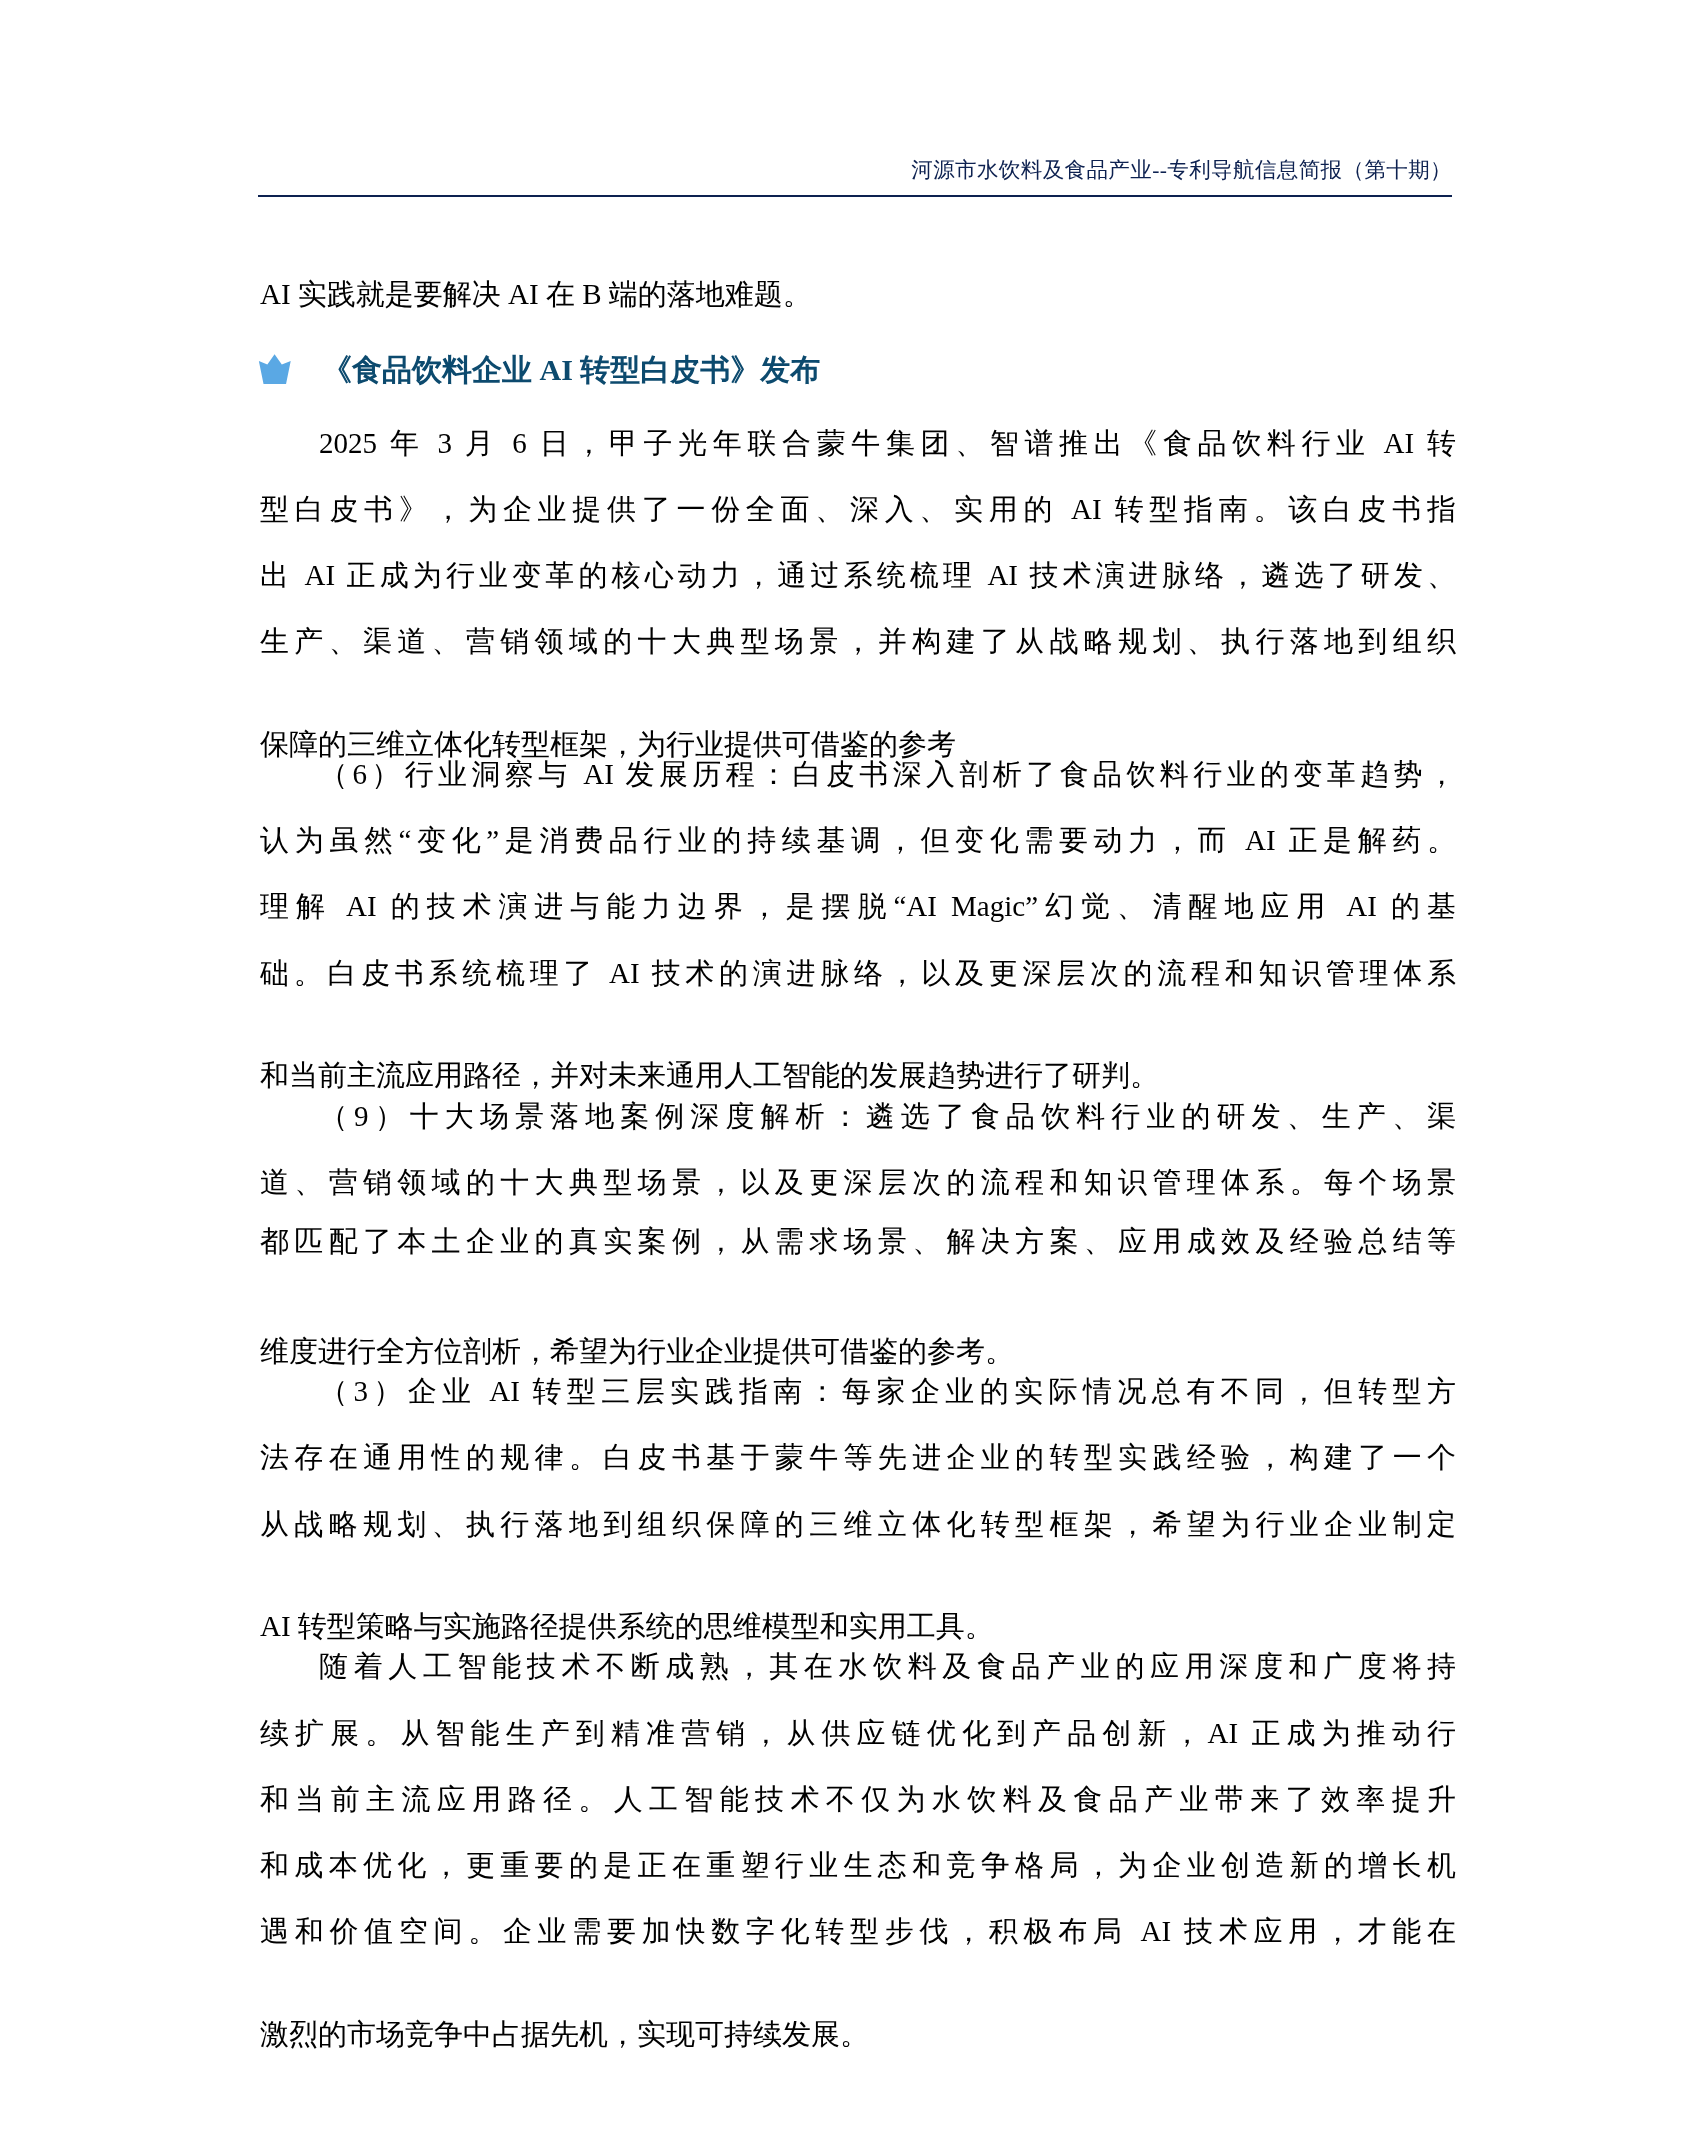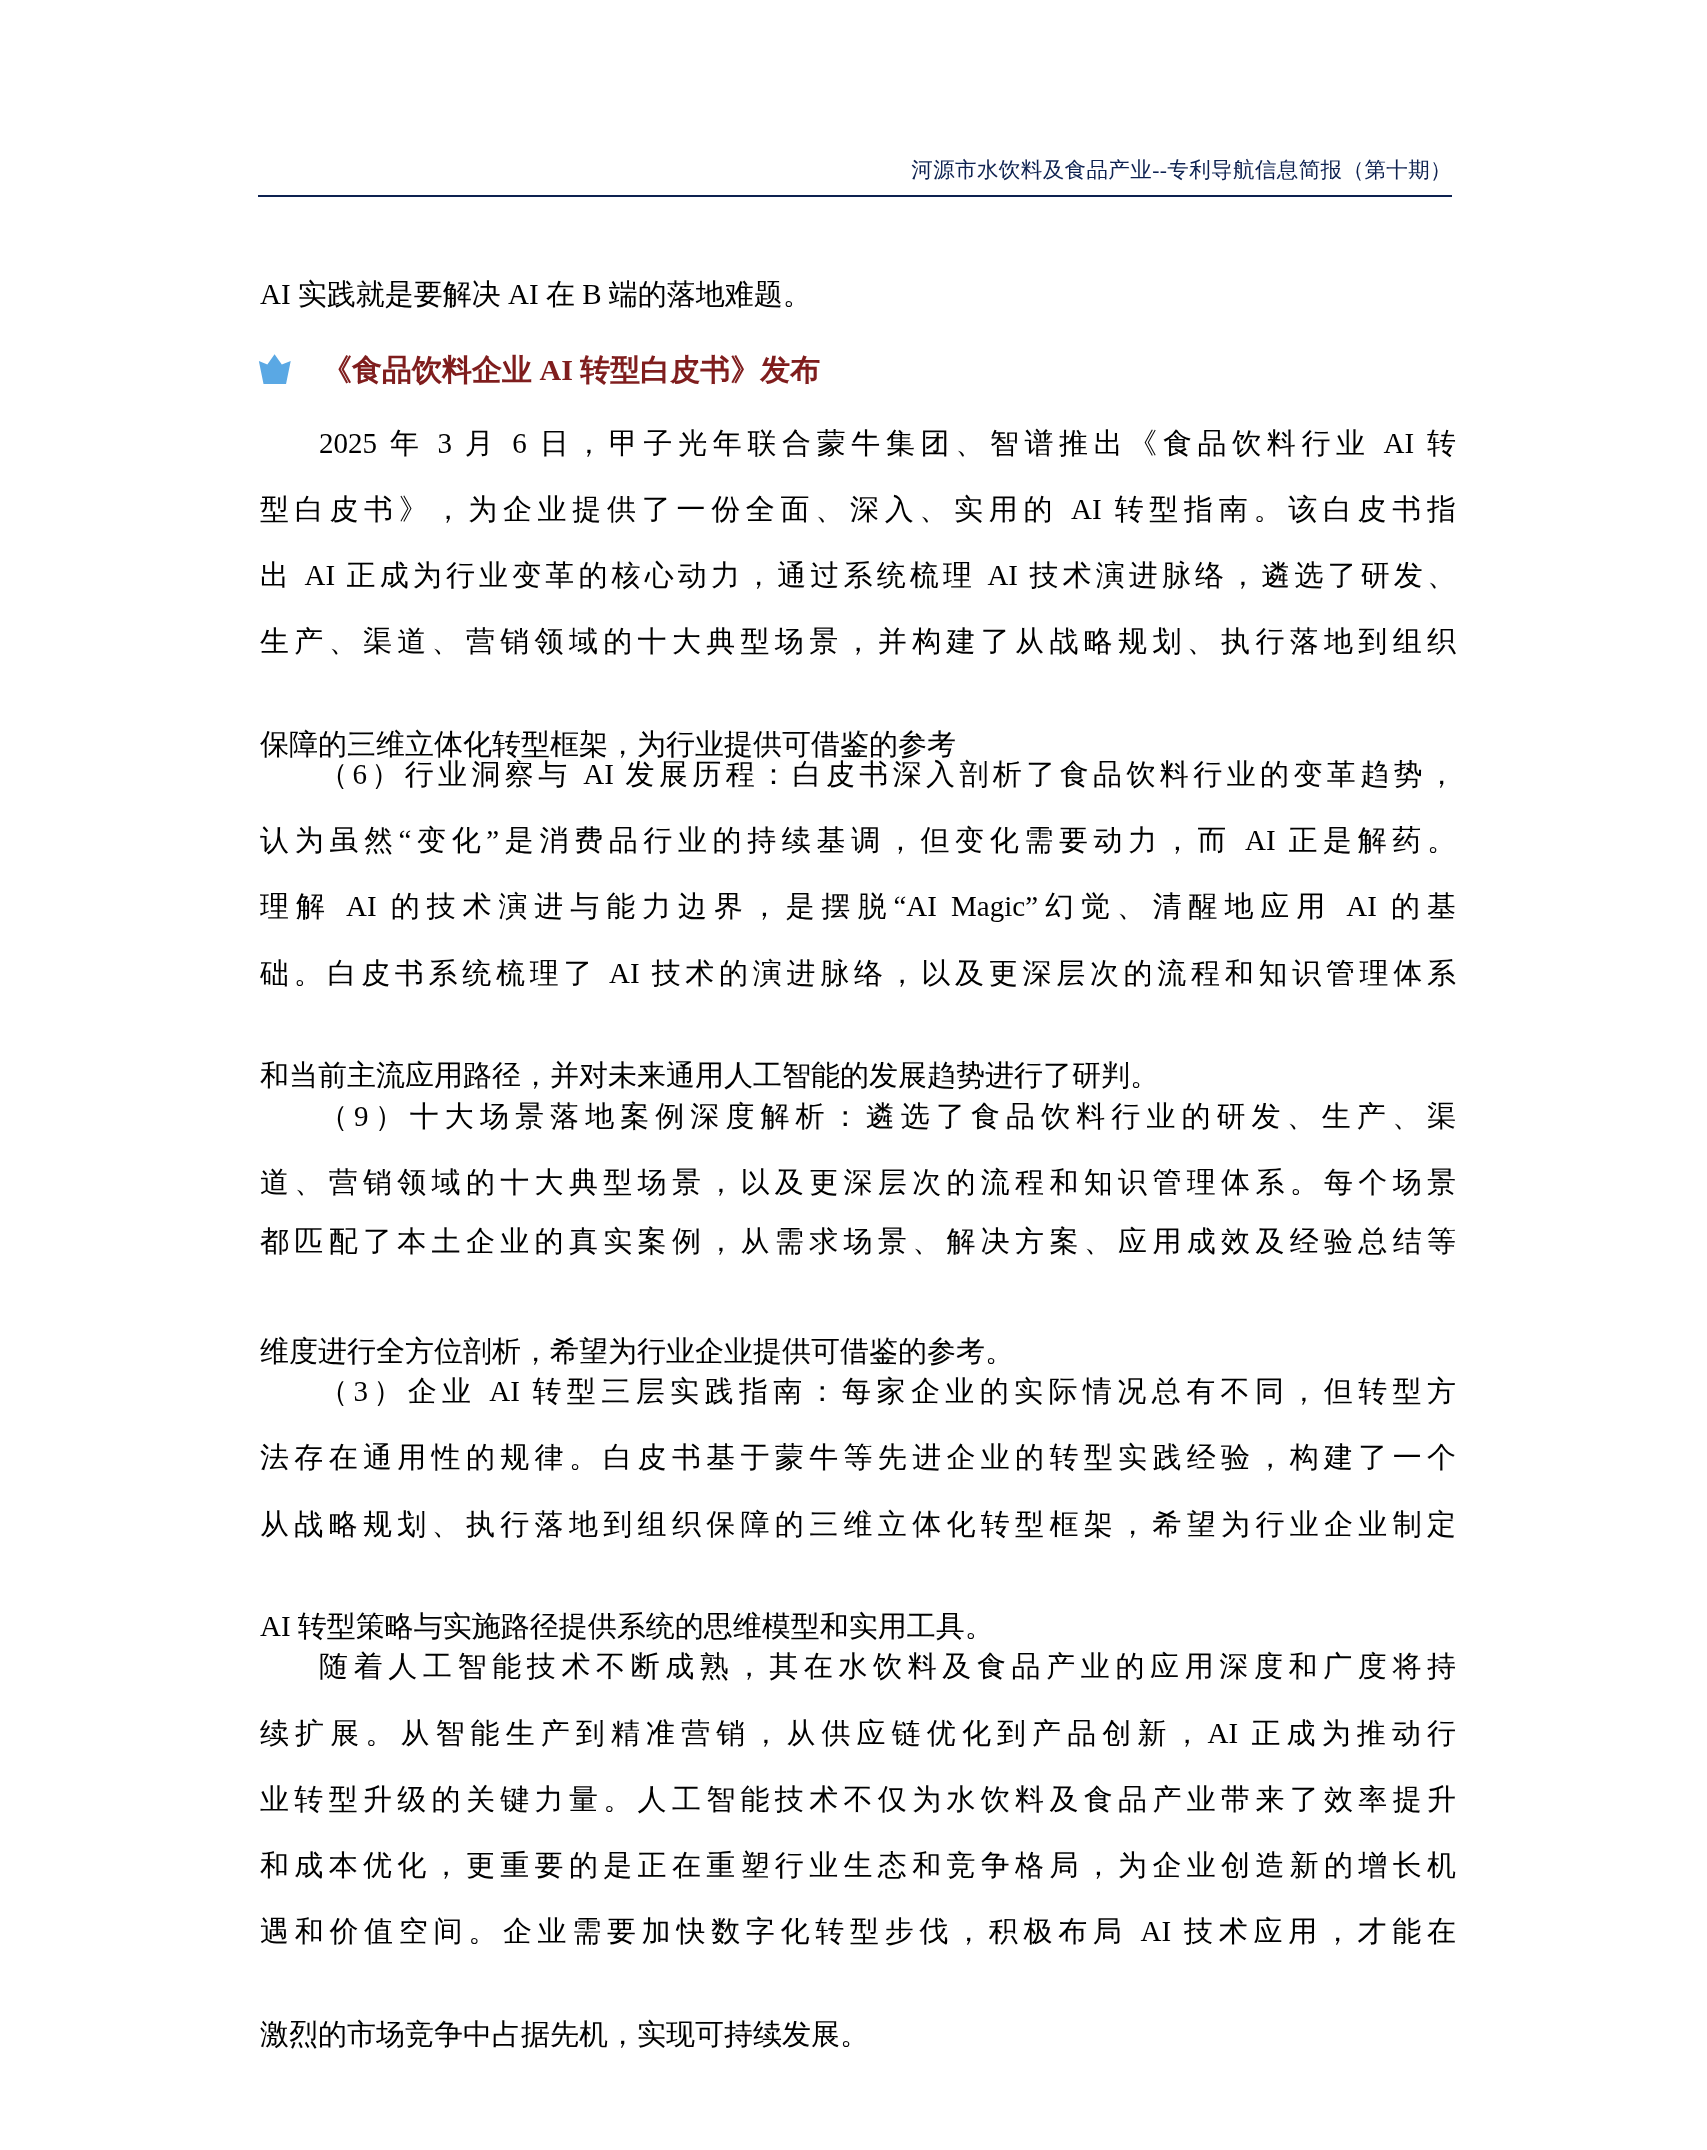--- a/index.html
+++ b/index.html
@@ -75,21 +75,21 @@
     }
     .crown {
       width: 34px;
       height: 31px;
       margin-right: 30px;
       display: block;
     }
     .section-heading .heading-text {
       font-size: 30px;
       line-height: 39px;
-      color: #7f1d1d;
+      color: #0c4a6e;
       font-weight: bold;
       white-space: nowrap;
       font-family: "Liberation Serif", "DejaVu Serif", serif;
     }
   </style>
 </head>
 <body>
 
 <div class="page-header">
   <div class="title">河源市水饮料及食品产业--专利导航信息简报（第十期）</div>
@@ -133,18 +133,18 @@
 <div class="content">
   <div class="line indent" style="top:1372px">（3）企业 AI 转型三层实践指南：每家企业的实际情况总有不同，但转型方</div>
   <div class="line" style="top:1438px">法存在通用性的规律。白皮书基于蒙牛等先进企业的转型实践经验，构建了一个</div>
   <div class="line" style="top:1505px">从战略规划、执行落地到组织保障的三维立体化转型框架，希望为行业企业制定</div>
   <div class="line last" style="top:1571px">AI 转型策略与实施路径提供系统的思维模型和实用工具。</div>
 </div>
 
 <div class="content">
   <div class="line indent" style="top:1647px">随着人工智能技术不断成熟，其在水饮料及食品产业的应用深度和广度将持</div>
   <div class="line" style="top:1714px">续扩展。从智能生产到精准营销，从供应链优化到产品创新，AI 正成为推动行</div>
-  <div class="line" style="top:1780px">业转型升级的关键力量。人工智能技术不仅为水饮料及食品产业带来了效率提升</div>
+  <div class="line" style="top:1780px">和当前主流应用路径。人工智能技术不仅为水饮料及食品产业带来了效率提升</div>
   <div class="line" style="top:1846px">和成本优化，更重要的是正在重塑行业生态和竞争格局，为企业创造新的增长机</div>
   <div class="line" style="top:1912px">遇和价值空间。企业需要加快数字化转型步伐，积极布局 AI 技术应用，才能在</div>
   <div class="line last" style="top:1979px">激烈的市场竞争中占据先机，实现可持续发展。</div>
 </div>
 
 
 </body></html>

